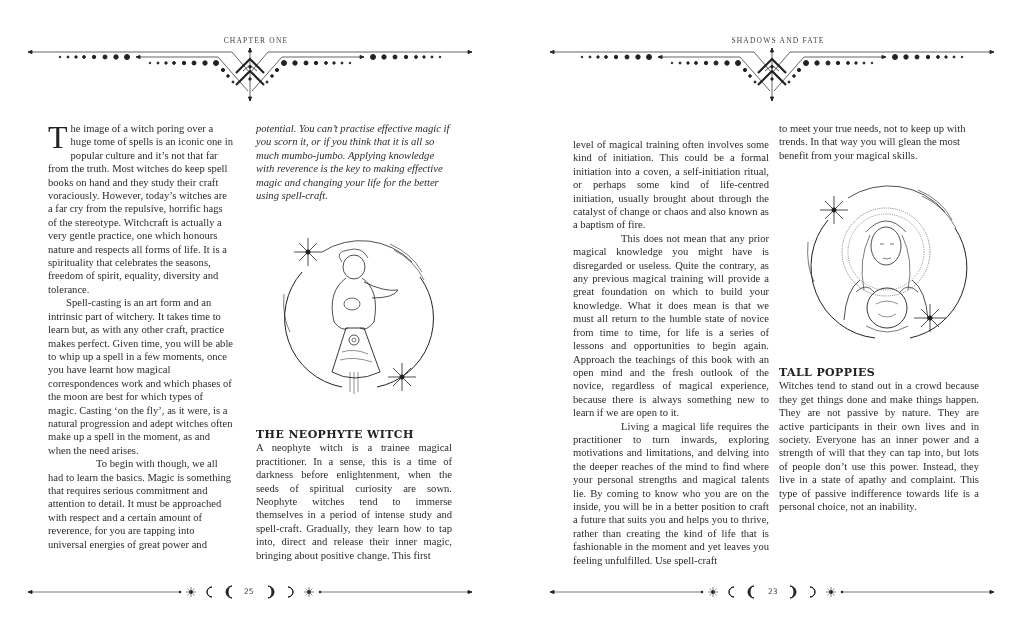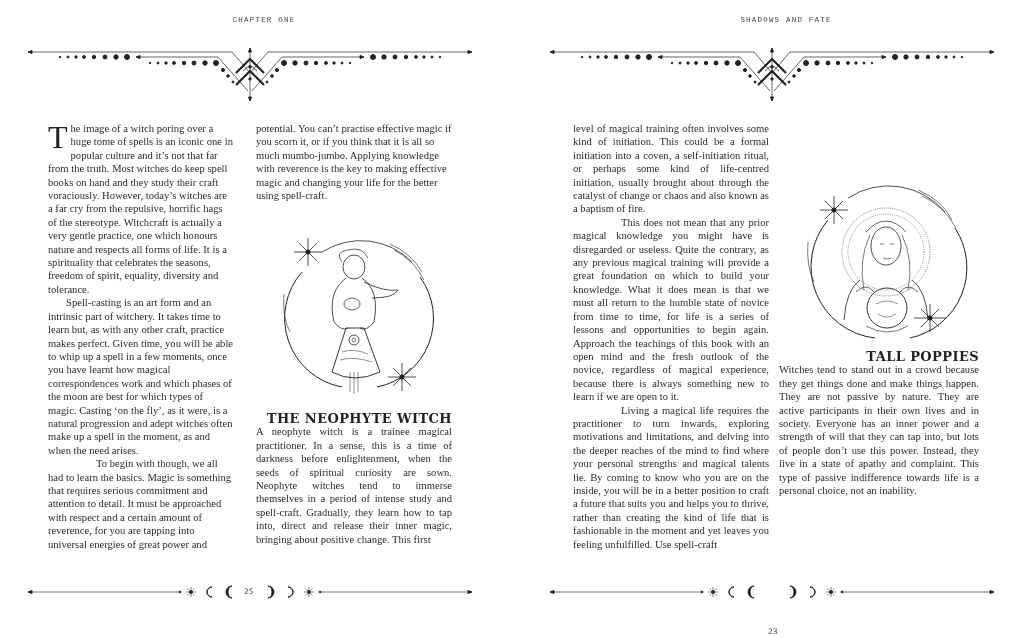--- a/index.html
+++ b/index.html
@@ -1,30 +1,30 @@
 <!DOCTYPE html>
 <html><head>
 <meta charset="utf-8">
 <style>
   html, body { margin:0; padding:0; }
   body { width:1024px; height:638px; background:#ffffff; position:relative; overflow:hidden;
          font-family:"Liberation Serif", "DejaVu Serif", serif; color:#2a2a2a; }
   .page { position:absolute; top:0; height:638px; width:512px; }
   .page.left { left:0; }
   .page.right { left:512px; }
-  .runhead { position:absolute; top:16px; width:100%; text-align:center;
-             font-size:7.5px; letter-spacing:1.2px; color:#444; font-family:Liberation Mono, monospace;margin-left:8px; }
+  .runhead { position:absolute; top:36px; width:100%; text-align:center;
+             font-size:7.5px; letter-spacing:1.2px; color:#444; font-family:Liberation Serif, serif; }
   .ornament { position:absolute; top:45px; left:0; width:512px; height:60px; }
   .col { position:absolute; font-size:10.6px; line-height:13.4px; color:#2b2b2b; }
   .col p { margin:0; }
   .indent { text-indent:18px; }
   .indent-big { text-indent:48px; }
-  .justify { text-align:justify; }
+  .justify { text-align:justify;margin-top:16px; }
   .dropcap { float:left; font-size:32px; line-height:26px; margin:2px 3px 0 0; color:#222; }
-  .subhead { text-align:right; font-weight:bold; font-size:13px; letter-spacing:0.4px; margin:0 0 1px; font-family:"DejaVu Serif", serif; color:#222;}
+  .subhead { text-align:left; font-weight:bold; font-size:11px; letter-spacing:0.4px; margin:0 0 1px; font-family:"DejaVu Serif", serif; color:#222;}
   .illus { position:absolute; }
   .footer { position:absolute; top:581px; left:0; width:512px; height:24px; }
   .folio { position:absolute; top:587px; font-size:7.5px; color:#444; font-family:"DejaVu Sans", sans-serif; }
 </style>
 </head>
 <body>
 
 <div class="page left">
   <div class="runhead" style="left:0;">CHAPTER ONE</div>
 
@@ -95,21 +95,21 @@
         <circle cx="250" cy="34" r="1.2"></circle>
     </g>
   </svg>
 
   <div class="col" style="left:48px; top:122px; width:186px;">
     <p><span class="dropcap">T</span><span>he image of a witch poring over a huge tome of spells is an iconic one in popular culture and it’s not that far from the truth. Most witches do keep spell books on hand and they study their craft voraciously. However, today’s witches are a far cry from the repulsive, horrific hags of the stereotype. Witchcraft is actually a very gentle practice, one which honours nature and respects all forms of life. It is a spirituality that celebrates the seasons, freedom of spirit, equality, diversity and tolerance.</span></p>
     <p class="indent">Spell-casting is an art form and an intrinsic part of witchery. It takes time to learn but, as with any other craft, practice makes perfect. Given time, you will be able to whip up a spell in a few moments, once you have learnt how magical correspondences work and which phases of the moon are best for which types of magic. Casting ‘on the fly’, as it were, is a natural progression and adept witches often make up a spell in the moment, as and when the need arises.</p>
     <p class="indent-big">To begin with though, we all had to learn the basics. Magic is something that requires serious commitment and attention to detail. It must be approached with respect and a certain amount of reverence, for you are tapping into universal energies of great power and</p>
   </div>
 
-  <div class="col" style="left:256px; top:122px; width:196px;">
+  <div class="col" style="left:256px; top:122px; width:196px;font-style:italic;">
     <p>potential. You can’t practise effective magic if you scorn it, or if you think that it is all so much mumbo-jumbo. Applying knowledge with reverence is the key to making effective magic and changing your life for the better using spell-craft.</p>
   </div>
 
   <svg class="illus" style="left:272px; top:232px; width:176px; height:165px;" viewBox="0 0 176 165">
     <g fill="none" stroke="#222">
       <path d="M30 40 A70 70 0 0 0 70 155" stroke-width="1"></path>
       <path d="M105 155 A70 70 0 0 0 148 45" stroke-width="1"></path>
       <path d="M50 20 A72 72 0 0 1 140 30" stroke-width="0.8"></path>
       <path d="M118 12 Q140 22 150 40" stroke-width="0.6"></path>
       <path d="M122 18 Q142 28 152 48" stroke-width="0.6"></path>
@@ -238,20 +238,23 @@
         <circle cx="250" cy="34" r="1.2"></circle>
     </g>
   </svg>
 
   <div class="col justify" style="left:61px; top:122px; width:196px;">
     <p>level of magical training often involves some kind of initiation. This could be a formal initiation into a coven, a self-initiation ritual, or perhaps some kind of life-centred initiation, usually brought about through the catalyst of change or chaos and also known as a baptism of fire.</p>
     <p class="indent-big">This does not mean that any prior magical knowledge you might have is disregarded or useless. Quite the contrary, as any previous magical training will provide a great foundation on which to build your knowledge. What it does mean is that we must all return to the humble state of novice from time to time, for life is a series of lessons and opportunities to begin again. Approach the teachings of this book with an open mind and the fresh outlook of the novice, regardless of magical experience, because there is always something new to learn if we are open to it.</p>
     <p class="indent-big">Living a magical life requires the practitioner to turn inwards, exploring motivations and limitations, and delving into the deeper reaches of the mind to find where your personal strengths and magical talents lie. By coming to know who you are on the inside, you will be in a better position to craft a future that suits you and helps you to thrive, rather than creating the kind of life that is fashionable in the moment and yet leaves you feeling unfulfilled. Use spell-craft</p>
   </div>
 
+  <div class="col" style="left:267px; top:122px; width:200px;">
+    <p>to meet your true needs, not to keep up with trends. In that way you will glean the most benefit from your magical skills.</p>
+  </div>
 
   <svg class="illus" style="left:288px; top:180px; width:180px; height:165px;" viewBox="0 0 180 165">
     <g fill="none" stroke="#222">
       <path d="M28 40 A72 72 0 0 0 75 158" stroke-width="1"></path>
       <path d="M110 158 A72 72 0 0 0 155 48" stroke-width="1"></path>
       <path d="M48 18 A74 74 0 0 1 145 32" stroke-width="0.8"></path>
       <path d="M118 10 Q142 20 152 40" stroke-width="0.6"></path>
       <path d="M122 16 Q144 26 156 48" stroke-width="0.6"></path>
       <path d="M8 62 Q6 86 14 102" stroke-width="0.6"></path>
 
@@ -306,14 +309,14 @@
       <path d="M232 5 A6 6 0 1 0 232 17 A4 6 0 1 1 232 5 Z"></path>
       <path d="M268 5 A6 6 0 1 1 268 17 A4 6 0 1 0 268 5 Z"></path>
       <path d="M288 6 A5 5 0 1 1 288 16 A4 4 0 1 0 288 6 Z"></path>
       <line x1="304" y1="11" x2="314" y2="11" stroke-width="0.6"></line>
         <line x1="309" y1="6" x2="309" y2="16" stroke-width="0.6"></line>
       <line x1="305.5" y1="7.5" x2="312.5" y2="14.5" stroke-width="0.5"></line>
         <line x1="312.5" y1="7.5" x2="305.5" y2="14.5" stroke-width="0.5"></line>
       <circle cx="309" cy="11" r="1.3"></circle>
     </g>
   </svg>
-  <div class="folio" style="left:256px;margin-top:40px;">23</div>
+  <div class="folio" style="left:256px;">23</div>
 </div>
 
 </body></html>

